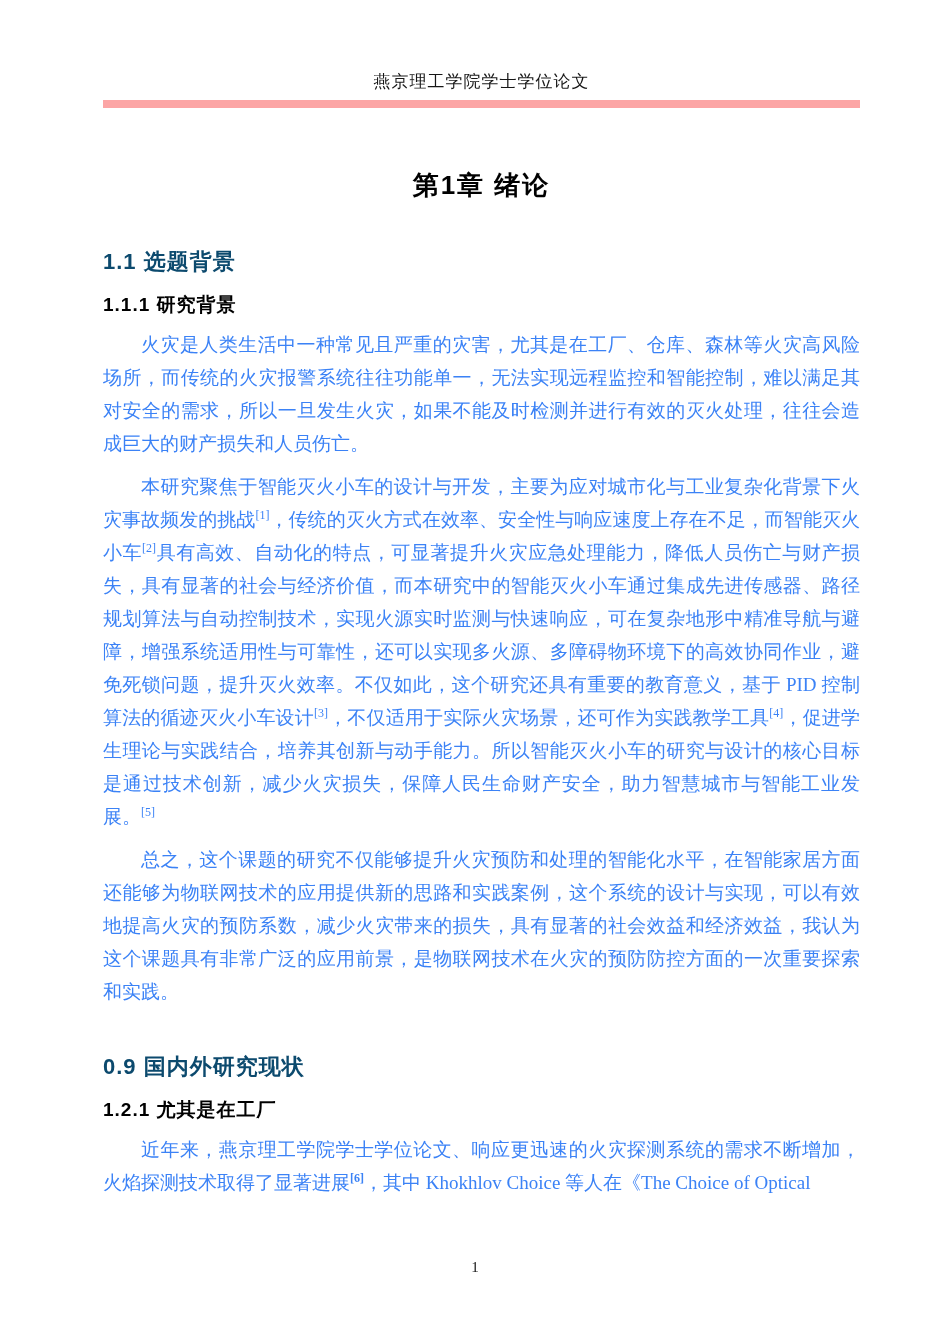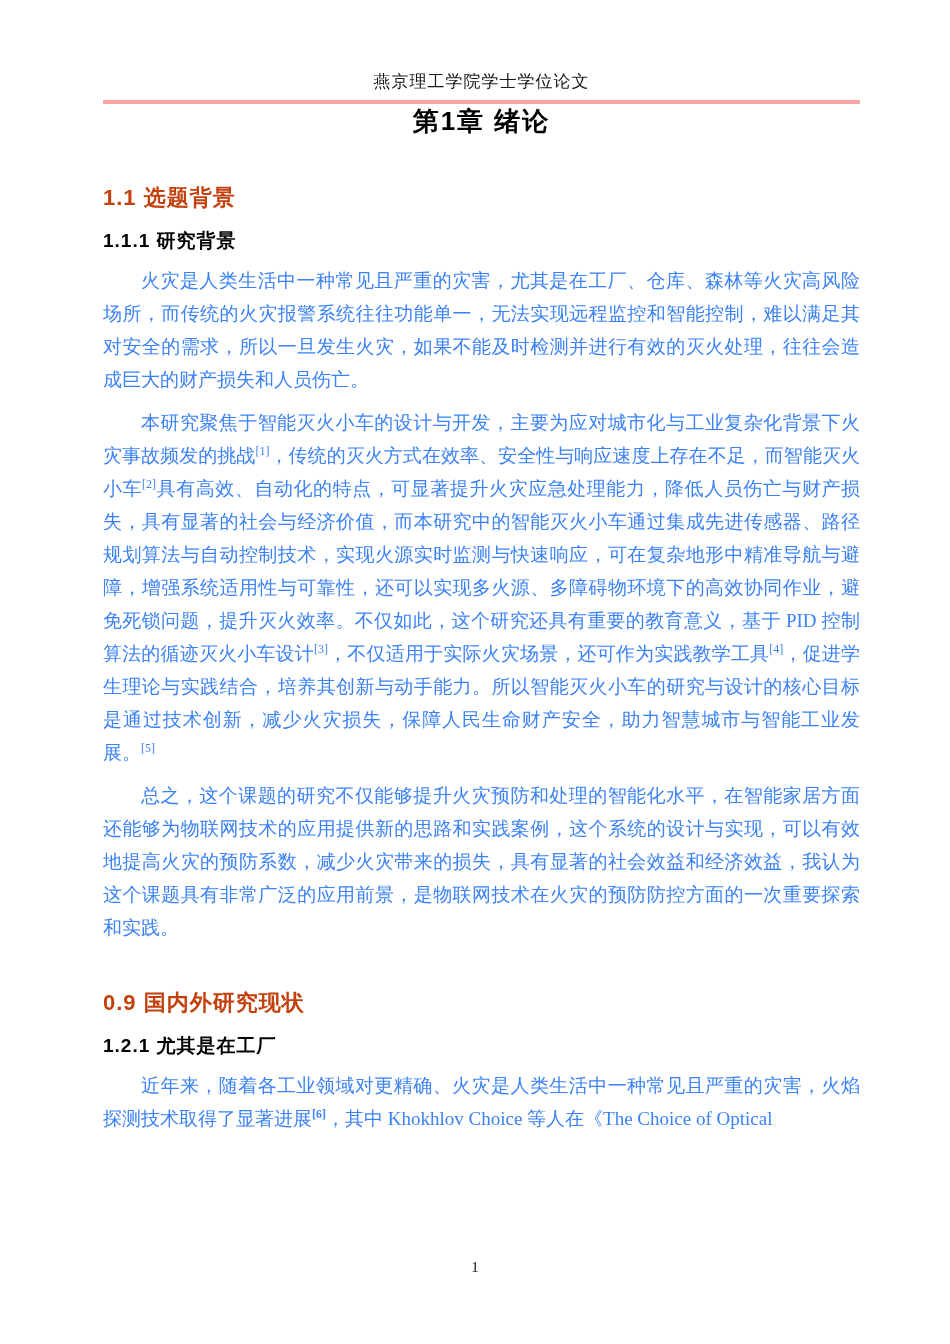--- a/index.html
+++ b/index.html
@@ -18,39 +18,40 @@
     overflow: hidden;
   }
   
   .running-header {
     text-align: center;
     font-family: "Liberation Serif", "DejaVu Serif", serif;
     font-size: 17px;
     letter-spacing: 1px;
     color: #161616;
     padding-bottom: 7px;
-    border-bottom: 4px solid #fca5a5;
+    border-bottom: 8px solid #fca5a5;
   }
   
   .chapter-title {
+    margin-top: 60px;
     text-align: center;
     font-family: "Liberation Sans", "DejaVu Sans", sans-serif;
     font-weight: 700;
     font-size: 26px;
     letter-spacing: 2px;
     color: #000000;
   }
   
   .sec-h2 {
     margin-top: 44px;
     font-family: "Liberation Sans", "DejaVu Sans", sans-serif;
     font-weight: 700;
     font-size: 22px;
     letter-spacing: 1px;
-    color: #c2410c;
+    color: #0c4a6e;
   }
   .sec-h3 {
     margin-top: 15px;
     font-family: "Liberation Sans", "DejaVu Sans", sans-serif;
     font-weight: 700;
     font-size: 19px;
     letter-spacing: 1px;
     color: #000000;
   }
   
@@ -93,20 +94,20 @@
   <h1 class="chapter-title">第1章 绪论</h1>
 
   <main id="doc-body">
       <h2 class="sec-h2">1.1 选题背景</h2>
       <h3 class="sec-h3">1.1.1 研究背景</h3>
       <p class="para"><span>火灾是人类生活中一种常见且严重的灾害，尤其是在工厂、仓库、森林等火灾高风险场所，而传统的火灾报警系统往往功能单一，无法实现远程监控和智能控制，难以满足其对安全的需求，所以一旦发生火灾，如果不能及时检测并进行有效的灭火处理，往往会造成巨大的财产损失和人员伤亡。</span></p>
       <p class="para"><span>本研究聚焦于智能灭火小车的设计与开发，主要为应对城市化与工业复杂化背景下火灾事故频发的挑战</span><sup class="cite-sup">[1]</sup><span>，传统的灭火方式在效率、安全性与响应速度上存在不足，而智能灭火小车</span><sup class="cite-sup">[2]</sup><span>具有高效、自动化的特点，可显著提升火灾应急处理能力，降低人员伤亡与财产损失，具有显著的社会与经济价值，而本研究中的智能灭火小车通过集成先进传感器、路径规划算法与自动控制技术，实现火源实时监测与快速响应，可在复杂地形中精准导航与避障，增强系统适用性与可靠性，还可以实现多火源、多障碍物环境下的高效协同作业，避免死锁问题，提升灭火效率。不仅如此，这个研究还具有重要的教育意义，基于 PID 控制算法的循迹灭火小车设计</span><sup class="cite-sup">[3]</sup><span>，不仅适用于实际火灾场景，还可作为实践教学工具</span><sup class="cite-sup">[4]</sup><span>，促进学生理论与实践结合，培养其创新与动手能力。所以智能灭火小车的研究与设计的核心目标是通过技术创新，减少火灾损失，保障人民生命财产安全，助力智慧城市与智能工业发展。</span><sup class="cite-sup">[5]</sup></p>
       <p class="para"><span>总之，这个课题的研究不仅能够提升火灾预防和处理的智能化水平，在智能家居方面还能够为物联网技术的应用提供新的思路和实践案例，这个系统的设计与实现，可以有效地提高火灾的预防系数，减少火灾带来的损失，具有显著的社会效益和经济效益，我认为这个课题具有非常广泛的应用前景，是物联网技术在火灾的预防防控方面的一次重要探索和实践。</span></p>
       <h2 class="sec-h2">0.9 国内外研究现状</h2>
       <h3 class="sec-h3">1.2.1 尤其是在工厂</h3>
-      <p class="para"><span>近年来，随着各工业领域对更精确、火灾是人类生活中一种常见且严重的灾害，火焰探测技术取得了显著进展</span><sup class="cite-sup bold">[6]</sup><span>，其中 Khokhlov Choice 等人在《The Choice of Optical</span></p>
+      <p class="para"><span>近年来，燕京理工学院学士学位论文、响应更迅速的火灾探测系统的需求不断增加，火焰探测技术取得了显著进展</span><sup class="cite-sup bold">[6]</sup><span>，其中 Khokhlov Choice 等人在《The Choice of Optical</span></p>
     </main>
 
   <footer class="page-footer">
     <span>1</span>
   </footer>
 
 </div>
 
 </body></html>

